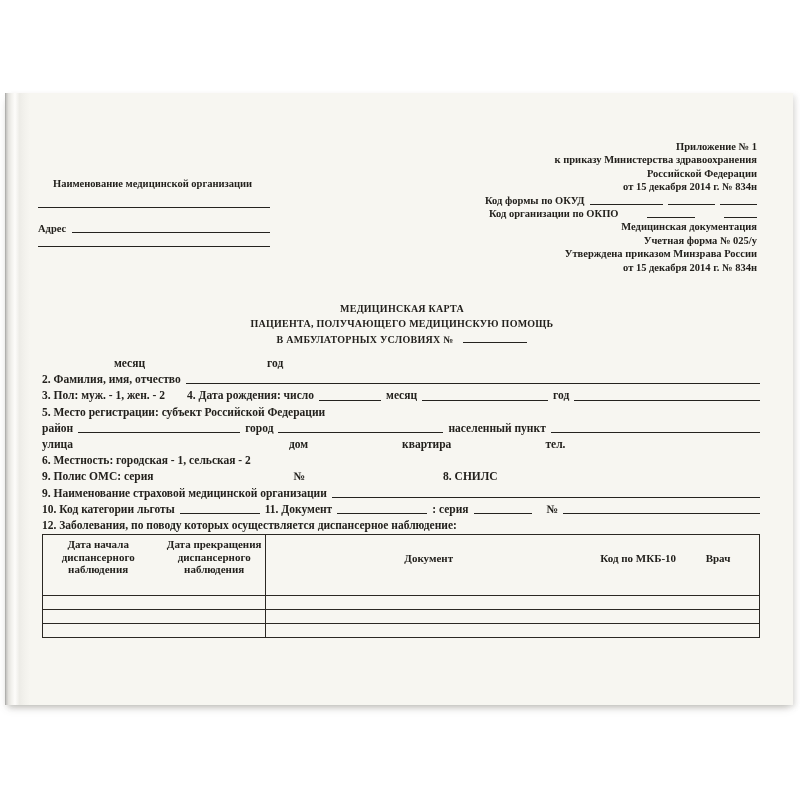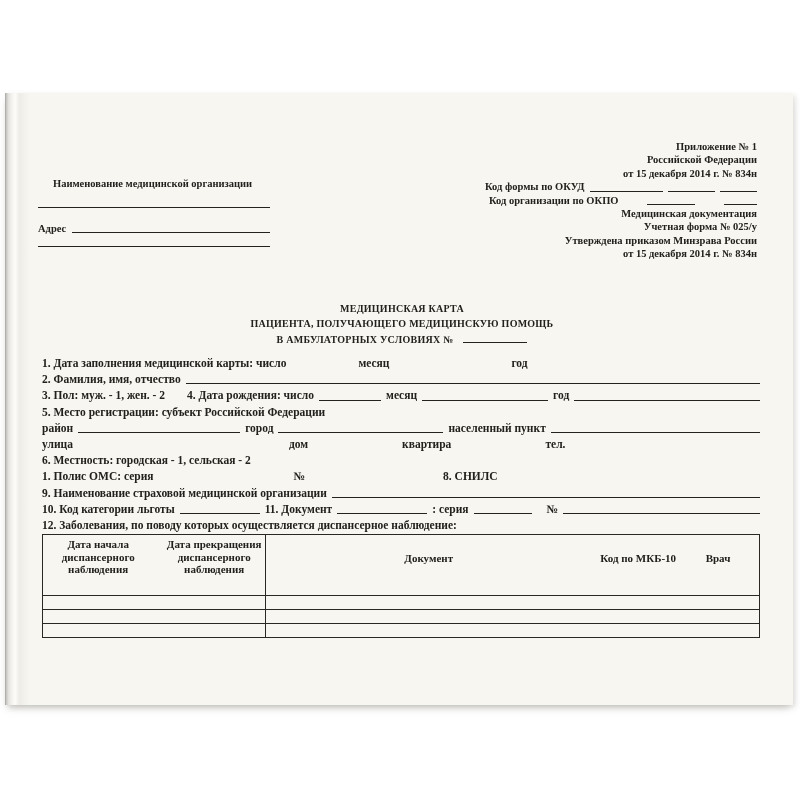--- a/index.html
+++ b/index.html
@@ -73,20 +73,21 @@
       <div class="org-ul1"></div>
       <div class="adres-row">
         <span>Адрес</span>
         <span class="ul"></span>
       </div>
       <div class="org-ul2"></div>
     </div>
 
     <div class="hdr-right txt">
       <div>Приложение № 1</div>
+      <div>к приказу Министерства здравоохранения</div>
       <div>Российской Федерации</div>
       <div>от 15 декабря 2014 г. № 834н</div>
       <div class="code-row okud">
         <span class="lbl">Код формы по ОКУД</span>
         <span class="ul s1"></span>
         <span class="ul s2"></span>
         <span class="ul s3"></span>
       </div>
       <div class="code-row okpo">
         <span class="lbl">Код организации по ОКПО</span>
@@ -103,21 +104,20 @@
       <div>МЕДИЦИНСКАЯ КАРТА</div>
       <div>ПАЦИЕНТА, ПОЛУЧАЮЩЕГО МЕДИЦИНСКУЮ ПОМОЩЬ</div>
       <div>
         <span>В АМБУЛАТОРНЫХ УСЛОВИЯХ №</span><span class="title-ul"></span>
       </div>
     </div>
 
     <div class="body-lines">
 
       <div class="bl">
-        <span>1. Дата заполнения медицинской карты: число</span>
         <span style="width:72px"></span>
         <span>месяц</span>
         <span style="width:122px"></span>
         <span>год</span>
       </div>
 
       <div class="bl">
         <span>2. Фамилия, имя, отчество</span>
         <span class="ul grow" style="margin-right:0;"></span>
       </div>
@@ -153,21 +153,21 @@
         <span>квартира</span>
         <span style="width:94px"></span>
         <span>тел.</span>
       </div>
 
       <div class="bl">
         <span>6. Местность: городская - 1, сельская - 2</span>
       </div>
 
       <div class="bl">
-        <span>1. Полис ОМС: серия</span>
+        <span>9. Полис ОМС: серия</span>
         <span style="margin-left:140px;">№</span>
         <span style="margin-left:138px;">8. СНИЛС</span>
       </div>
 
       <div class="bl">
         <span>9. Наименование страховой медицинской организации</span>
         <span class="ul grow" style="margin-right:0;"></span>
       </div>
 
       <div class="bl">

